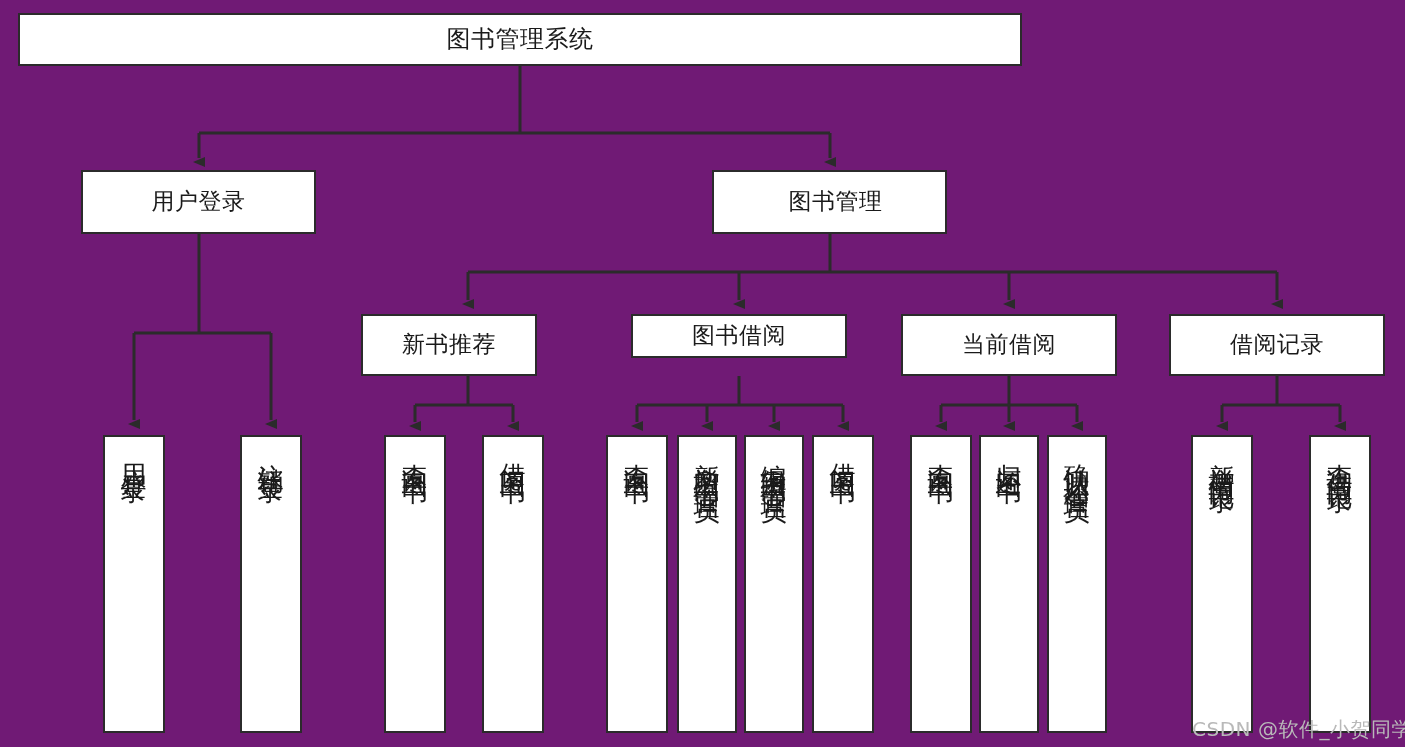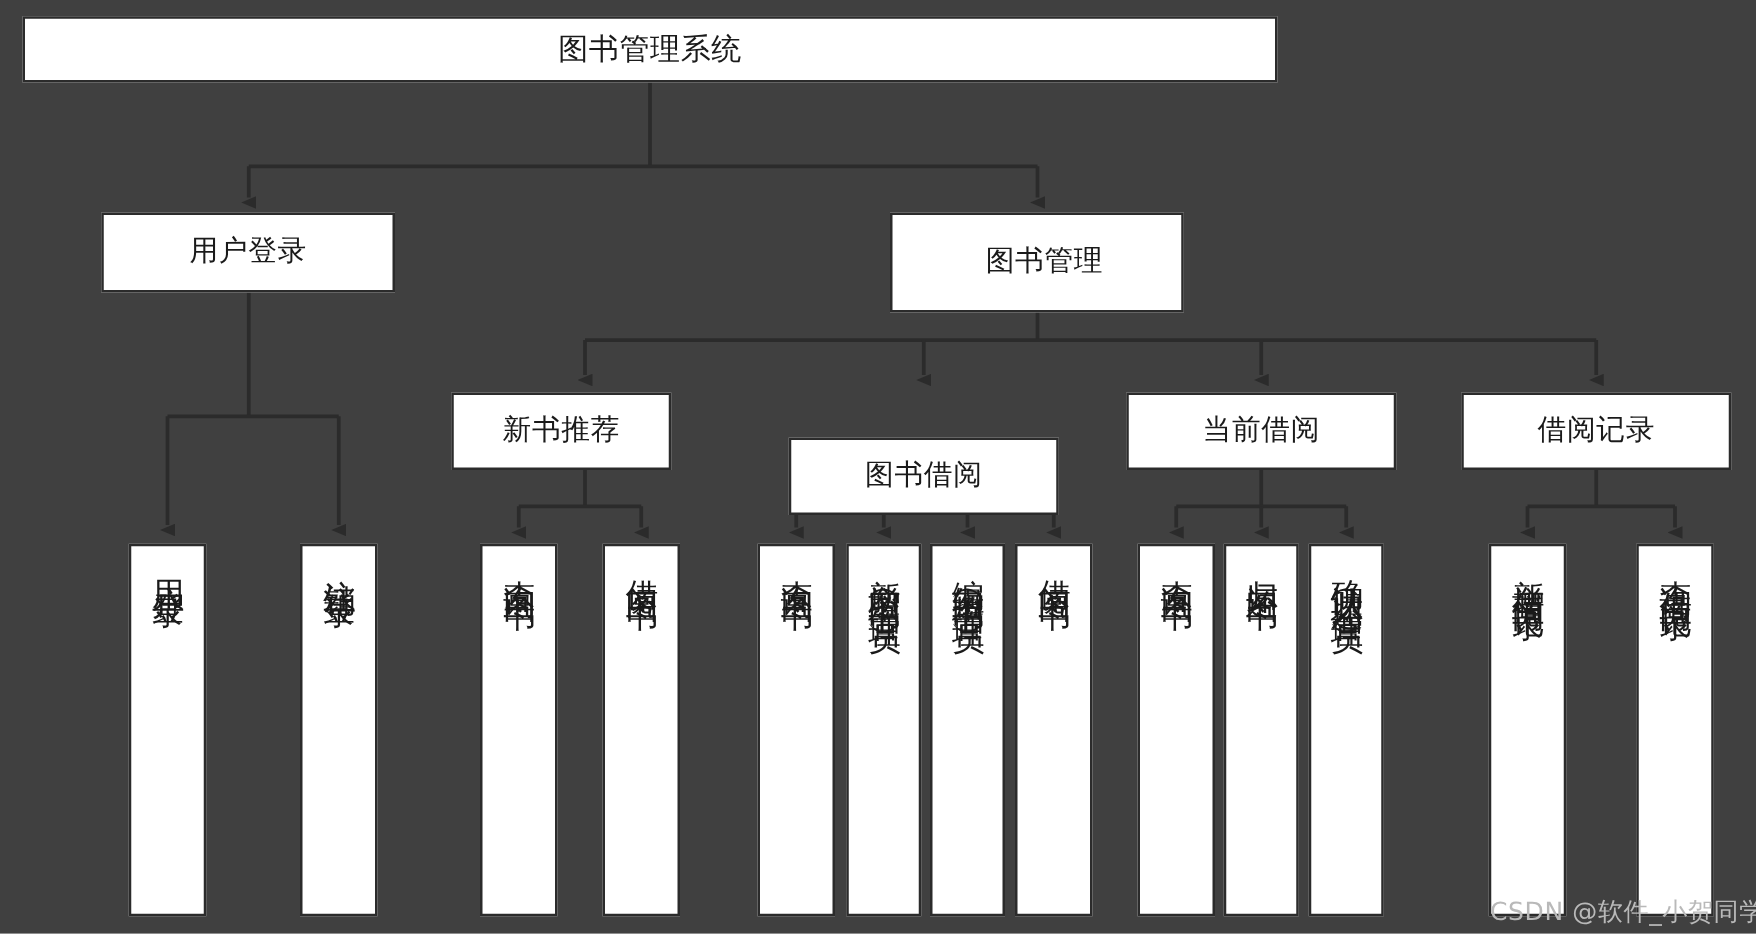--- a/index.html
+++ b/index.html
@@ -2,21 +2,21 @@
 <html><head>
 <meta charset="utf-8">
 <title>图书管理系统 功能结构图</title>
 <style>
   html,body{margin:0;padding:0;background:#ffffff;}
   body{font-family:"DejaVu Sans","Liberation Sans",sans-serif;}
   #canvas{
     position:relative;
     width:1405px;
     height:747px;
-    background:#404040;
+    background:#701a75;
     overflow:hidden;
   }
   #edges{position:absolute;left:0;top:0;width:1405px;height:747px;pointer-events:none;}
   .node{
     position:absolute;
     box-sizing:border-box;
     border:2.5px solid #2b2b2b;
     background:#ffffff;
     display:flex;
     align-items:center;
@@ -113,28 +113,28 @@
     </g>
   </svg>
 
   <div class="node h root" style="left:18px;top:13px;width:1004px;height:53px;">
     <span class="lbl">图书管理系统</span>
   </div>
 
   <div class="node h" style="left:81px;top:170px;width:235px;height:64px;">
     <span class="lbl">用户登录</span>
   </div>
-  <div class="node h" style="left:712px;top:170px;width:235px;height:80px;padding-left:12px;">
+  <div class="node h" style="left:712px;top:170px;width:235px;height:64px;padding-left:12px;">
     <span class="lbl">图书管理</span>
   </div>
 
   <div class="node h" style="left:361px;top:314px;width:176px;height:62px;">
     <span class="lbl">新书推荐</span>
   </div>
-  <div class="node h" style="left:631px;top:314px;width:216px;height:62px;margin-top:36px;">
+  <div class="node h" style="left:631px;top:314px;width:216px;height:44px;">
     <span class="lbl">图书借阅</span>
   </div>
   <div class="node h" style="left:1169px;top:314px;width:216px;height:62px;">
     <span class="lbl">借阅记录</span>
   </div>
   <div class="node h" style="left:901px;top:314px;width:216px;height:62px;">
     <span class="lbl">当前借阅</span>
   </div>
 
   <div class="node v" style="left:103px;top:435px;width:62px;height:298px;">

